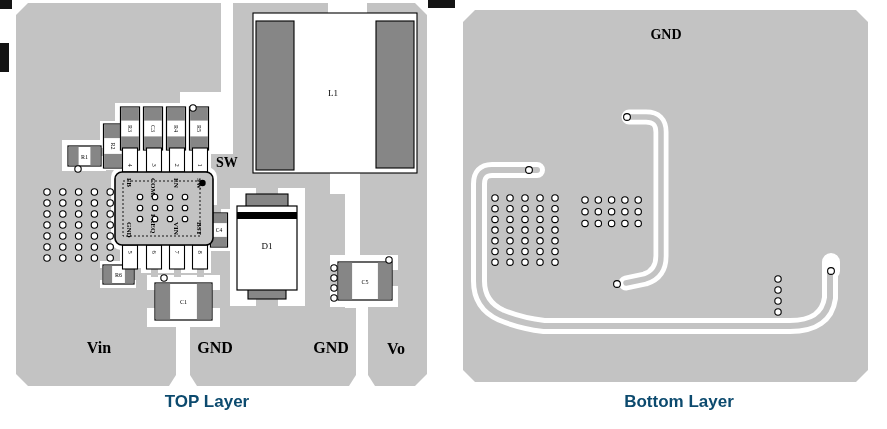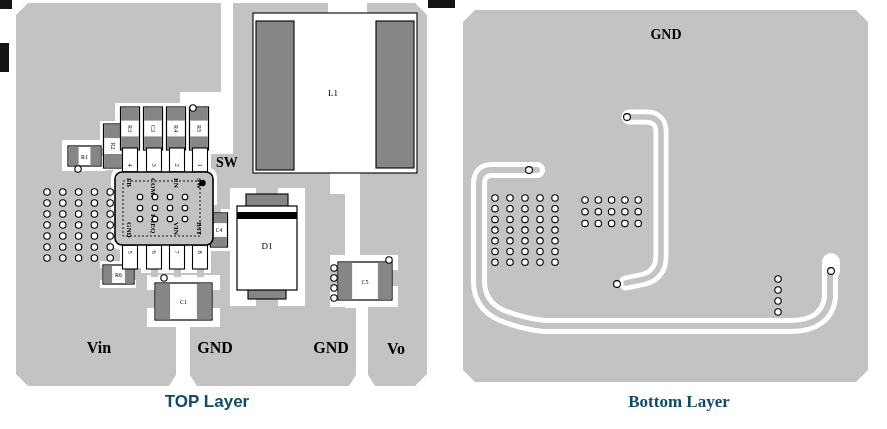--- a/index.html
+++ b/index.html
@@ -22,21 +22,21 @@
   text{fill:#000;}
   .net{font:bold 16px "Liberation Serif", serif;}
   .net-sm{font:bold 14px "Liberation Serif", serif;}
   .ref{font:6px "Liberation Serif", serif;text-anchor:middle;}
   .ref-md{font:9px "Liberation Serif", serif;text-anchor:middle;}
   .pin{font:bold 7px "Liberation Serif", serif;}
   .pnum{font:6.5px "Liberation Serif", serif;text-anchor:middle;}
   .caption{position:absolute;top:392px;width:260px;text-align:center;
            font:bold 17px "Liberation Sans", sans-serif;color:#0c4a6e;}
   #cap-top{left:77px;}
-  #cap-bottom{left:549px;font-family:Liberation Serif, serif;}
+  #cap-bottom{left:549px;}
 </style>
 </head>
 <body>
 
 <div id="stage">
 
 <svg width="887" height="395" viewBox="0 0 887 395">
 
   <g>
 

